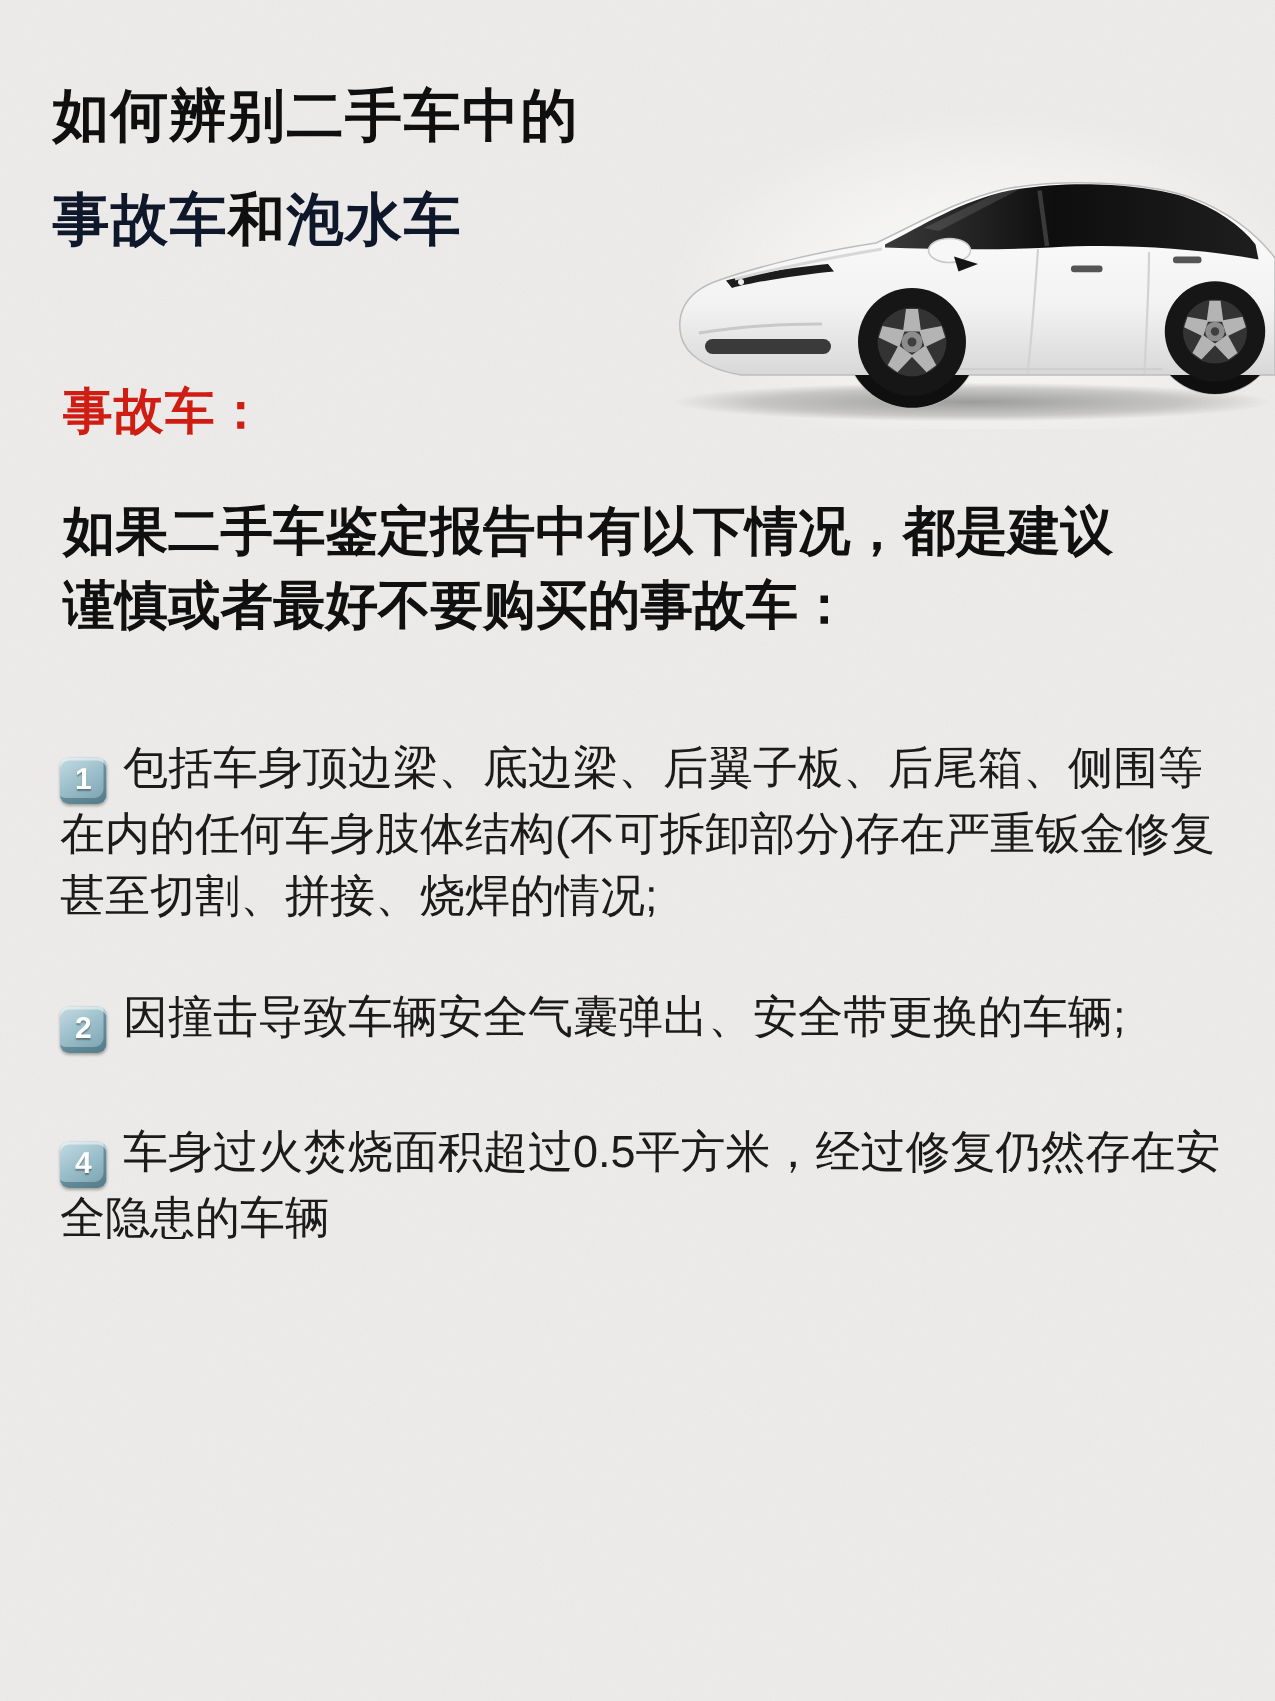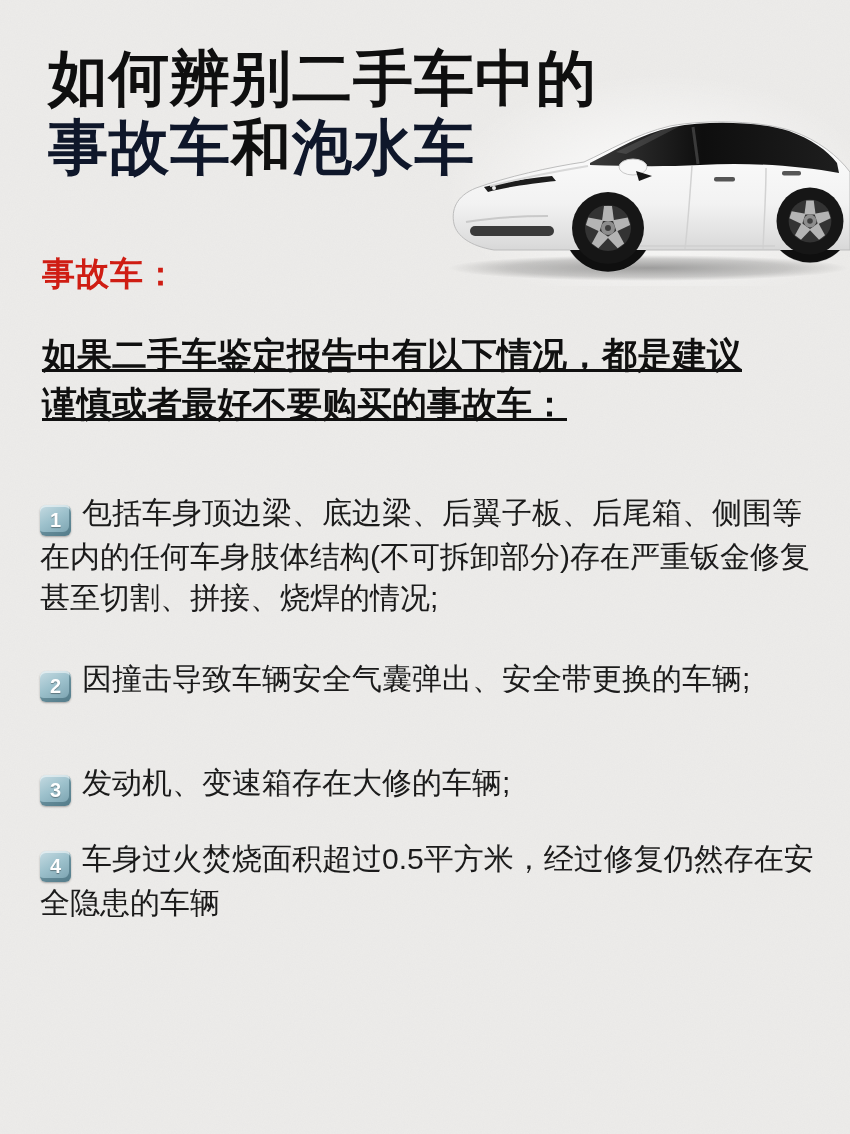--- a/index.html
+++ b/index.html
@@ -9,47 +9,47 @@
   }
   .page{
     position:relative;width:850px;height:1134px;
     background:#edecea;overflow:hidden;
   }
   .texture{
     position:absolute;inset:0;z-index:1;pointer-events:none;opacity:.55;
   }
   
   .title{
-    position:absolute;left:48px;top:44px;z-index:3;
-    font-size:60px;font-weight:900;line-height:69px;
+    position:absolute;left:35px;top:44px;z-index:3;
+    font-size:38px;font-weight:900;line-height:69px;
     color:#0f0f0f;letter-spacing:1px;white-space:nowrap;
   }
   .red{color:#0f172a;}
   .car{
     position:absolute;left:430px;top:74px;width:420px;height:212px;z-index:2;
   }
   
   .heading{
     position:absolute;left:42px;top:252px;z-index:3;
     font-size:33px;font-weight:900;letter-spacing:1px;
     color:#cf1d13;white-space:nowrap;
   }
   .intro{
     position:absolute;left:42px;top:330px;width:770px;z-index:3;
     font-size:35px;font-weight:800;line-height:49px;color:#101010;
   }
-  .intro span{display:block;text-decoration:underline;}
+  .intro span{display:block;}
   .list{
     position:absolute;left:40px;top:492px;width:780px;z-index:3;
   }
   .item{
     font-size:30px;line-height:41px;color:#1b1b1b;
   }
   .item:nth-child(1){margin-bottom:40px;}
-  .item:nth-child(2){margin-bottom:60px;}
+  .item:nth-child(2){margin-bottom:46px;}
   .item:nth-child(3){margin-bottom:32px;}
   .item:nth-child(4){margin-bottom:48px;}
   .badge{
     display:inline-flex;width:31px;height:31px;border-radius:6px;
     align-items:center;justify-content:center;
     margin-right:11px;vertical-align:-4px;
     background:linear-gradient(150deg,#c6dbe2 0%,#9dc1cc 45%,#779fad 100%);
     box-shadow:inset 0 2px 0 rgba(255,255,255,.5),
                inset -2px -4px 0 rgba(36,76,90,.42),
                0 1px 2px rgba(0,0,0,.3);
@@ -172,20 +172,17 @@
   </div>
 
   <div class="list">
     <div class="item">
       <span class="badge">1</span><span>包括车身顶边梁、底边梁、后翼子板、后尾箱、侧围等在内的任何车身肢体结构(不可拆卸部分)存在严重钣金修复甚至切割、拼接、烧焊的情况;</span>
     </div>
     <div class="item">
       <span class="badge">2</span><span>因撞击导致车辆安全气囊弹出、安全带更换的车辆;</span>
     </div>
     <div class="item">
-      <span class="badge">3</span><span>发动机、变速箱存在大修的车辆;</span>
-    </div>
-    <div class="item">
       <span class="badge">4</span><span>车身过火焚烧面积超过0.5平方米，经过修复仍然存在安全隐患的车辆</span>
     </div>
   </div>
 
 </div>
 
 </body></html>

